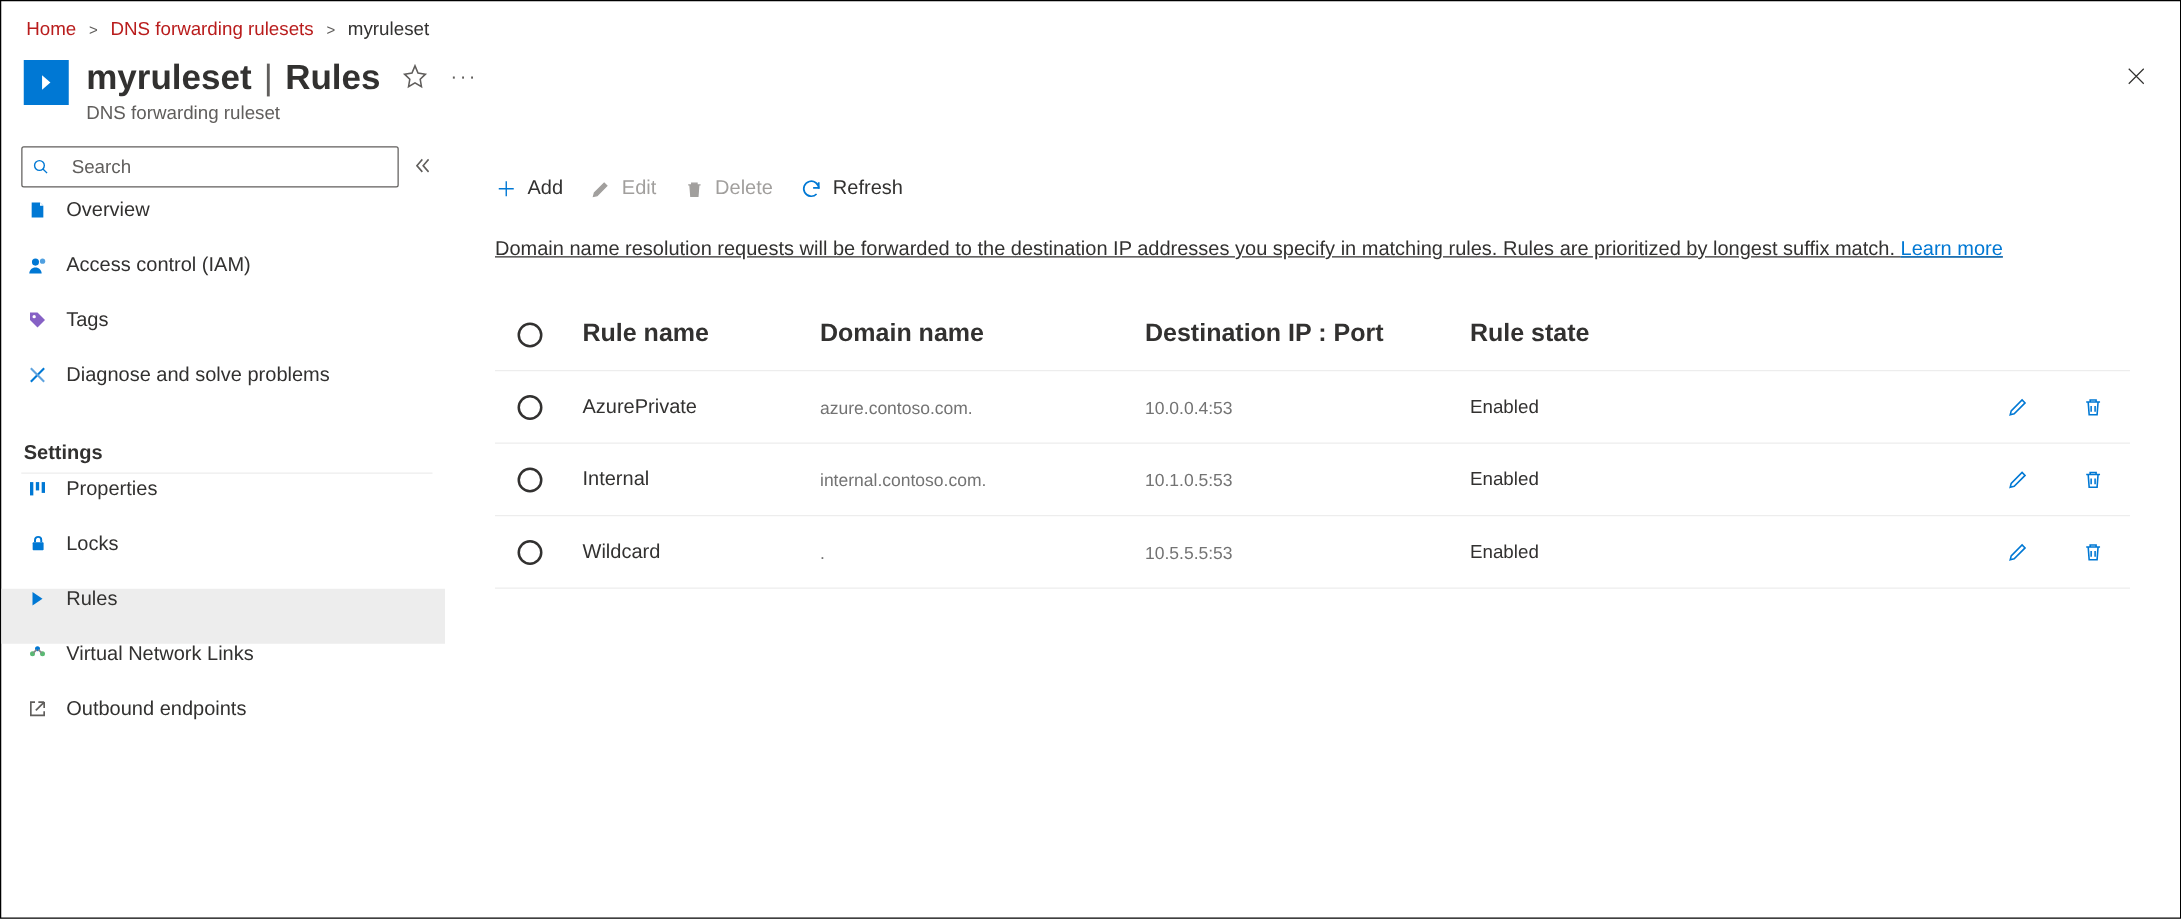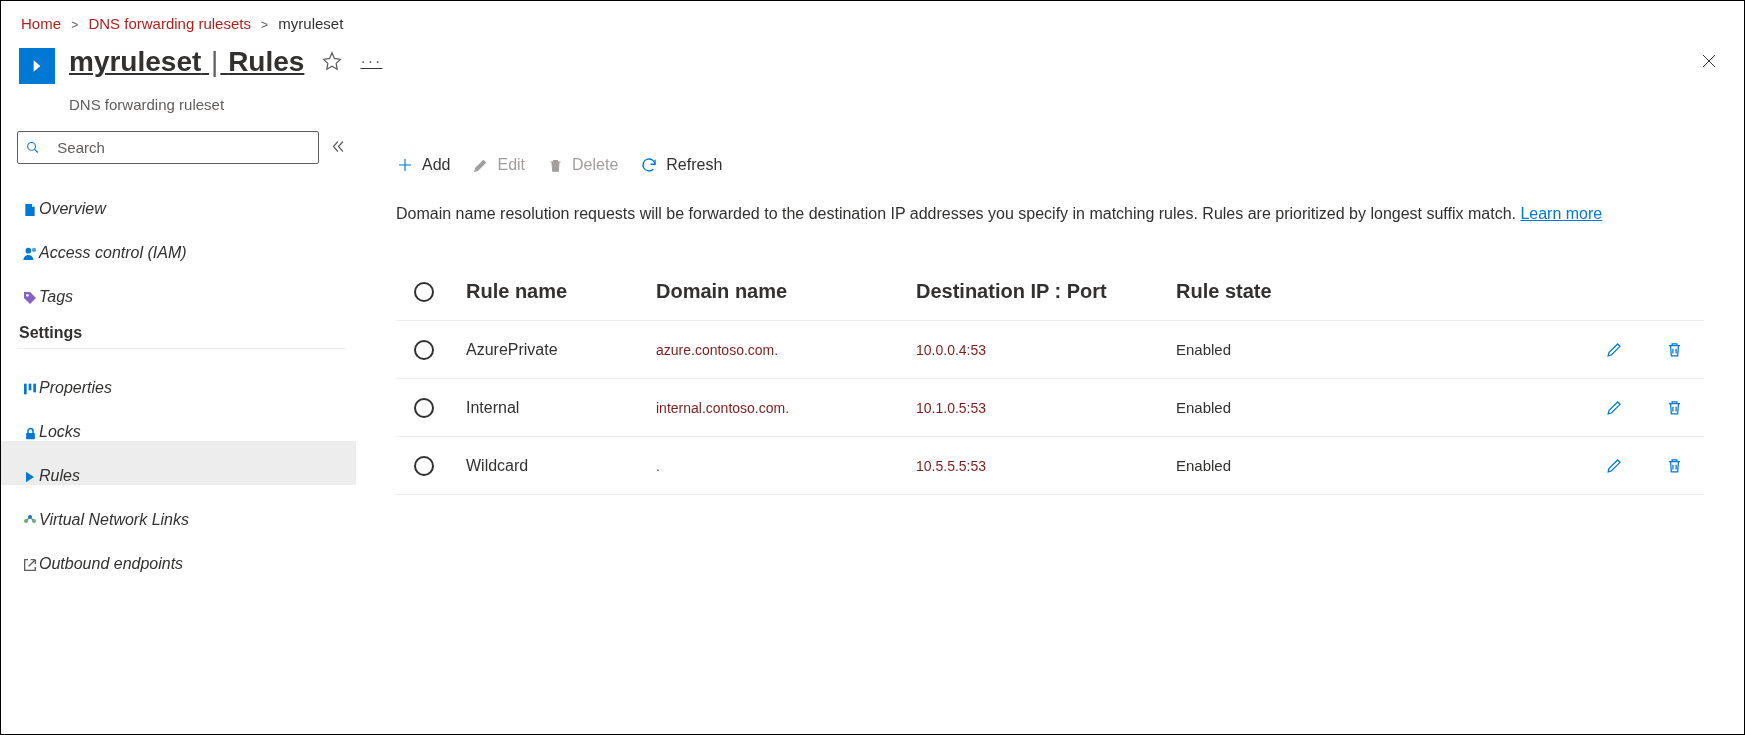--- a/index.html
+++ b/index.html
@@ -27,24 +27,24 @@
     }
     .res-icon {
       width: 36px; height: 36px;
       background: #0078d4;
       display: flex; align-items: center; justify-content: center;
       margin-right: 14px;
       margin-top: 2px;
     }
     .res-icon svg { fill: #fff; }
     .titles { display: flex; flex-direction: column; }
-    .title-row { display:flex; align-items: center; gap: 18px; text-decoration: underline; }
+    .title-row { display:flex; align-items: center; gap: 18px; }
     .page-title { font-size: 28px; font-weight: 600; }
     .page-title .sep2 { font-weight: 400; color: #605e5c; margin: 0 2px; }
-    .subtitle-line { font-size: 15px; color: #605e5c; margin-top: 18px; }
+    .subtitle-line { font-size: 15px; color: #605e5c; margin-top: 4px; }
     .star-icon svg { stroke:#605e5c; fill:none; }
     .dots { color:#605e5c; font-size:16px; letter-spacing:2px; }
     .close-x { margin-left:auto; padding:6px; }
     .close-x svg { stroke:#323130; }
     .body-row { display:flex; }
     .sidebar {
       width: 355px;
       padding-left: 16px;
       padding-right: 10px;
     }
@@ -58,26 +58,26 @@
       gap:18px;
       border-radius: 2px;
     }
     .search-wrap input {
       border:none; outline:none; font-size:15px; width:100%;
       color:#323130;
     }
     .search-wrap input::placeholder { color:#605e5c; }
     .collapse-icon svg { stroke:#605e5c; }
     .nav-item {
-      display:flex; align-items:flex-end;
+      display:flex; align-items:flex-start;
       height:44px;
       padding-left: 4px;
+      gap: 14px;
       font-size:16px;
       cursor:pointer;
-      font-style:italic;
     }
     .nav-item.selected { background:#ededed; margin-left:-16px; padding-left:20px; margin-right:-10px;}
     .nav-item .icon-slot { width:18px; display:flex; justify-content:center;}
     .section-head {
       font-size:16px; font-weight:600;
       padding: 18px 0 6px 2px;
       border-bottom: 1px solid #ededed;
       margin-bottom:4px;
     }
     .main {
@@ -86,21 +86,21 @@
     }
     .toolbar {
       display:flex; align-items:center; gap: 22px;
       height: 48px;
       margin-bottom: 14px;
     }
     .tbtn { display:flex; align-items:center; gap:8px; font-size:16px; cursor:pointer;}
     .tbtn.disabled { color:#a19f9d; }
     .tbtn svg.active { stroke:#0078d4; }
     .tbtn svg.disabled { stroke:#a19f9d; fill:#a19f9d;}
-    .description { font-size:16px; line-height:1.4; margin-bottom: 38px;}
+    .description { font-size:16px; line-height:1.4; margin-bottom: 28px; text-decoration: underline;}
     .description a { color:#0078d4; text-decoration: underline;}
     .table {
       width: 100%;
     }
     .thead, .trow {
       display:grid;
       grid-template-columns: 70px 190px 260px 260px 250px 1fr 60px 60px;
       align-items:center;
       height: 58px;
       border-bottom: 1px solid #ededed;
@@ -108,21 +108,21 @@
     }
     .thead { font-weight:600; font-size:20px; }
     .trow { font-size:15px; }
     .rname { font-size:16px; }
     .circle {
       width:20px; height:20px; border:2px solid #323130; border-radius:50%;
       margin-left: 18px;
     }
     .rowbtn { display:flex; justify-content:center; cursor:pointer;}
     .rowbtn svg { stroke:#0078d4; }
-    .cell-light { color:#7f1d1d; font-size:14px; }
+    .cell-light { color:#737373; font-size:14px; }
   </style>
 </head>
 <body>
 
 <div class="breadcrumb">
   <a href="#">Home</a>
   <span class="sep">&gt;</span>
   <a href="#">DNS forwarding rulesets</a>
   <span class="sep">&gt;</span>
   <span class="current">myruleset</span>
@@ -195,20 +195,29 @@
     </div>
     <div class="nav-item">
       <span class="icon-slot">
           <svg width="16" height="16" viewBox="0 0 24 24" fill="#8661c5">
             <path d="M3 3h9l9 9-9 9-9-9z"></path>
             <circle cx="8" cy="8" r="2" fill="#fff"></circle>
           </svg>
         </span>
       <span>Tags</span>
     </div>
+    <div class="nav-item">
+      <span class="icon-slot">
+          <svg width="16" height="16" viewBox="0 0 24 24" fill="none" stroke="#0078d4" stroke-width="2.5">
+            <path d="M4 20L20 4"></path>
+            <path d="M4 4l16 16" stroke="#5fa3de"></path>
+          </svg>
+        </span>
+      <span>Diagnose and solve problems</span>
+    </div>
 
     <div class="section-head">Settings</div>
 
     <div class="nav-item">
       <span class="icon-slot">
           <svg width="16" height="16" viewBox="0 0 24 24" fill="#0078d4">
             <rect x="3" y="4" width="4" height="16"></rect>
             <rect x="10" y="4" width="4" height="10"></rect>
             <rect x="17" y="4" width="4" height="13"></rect>
           </svg>

